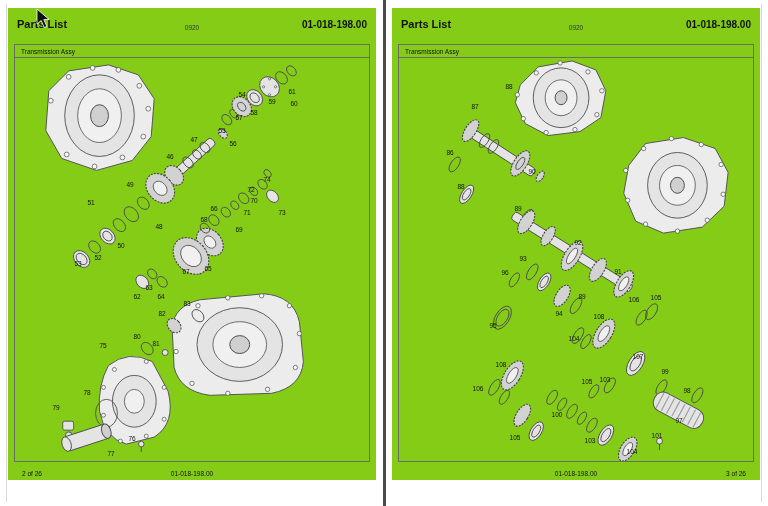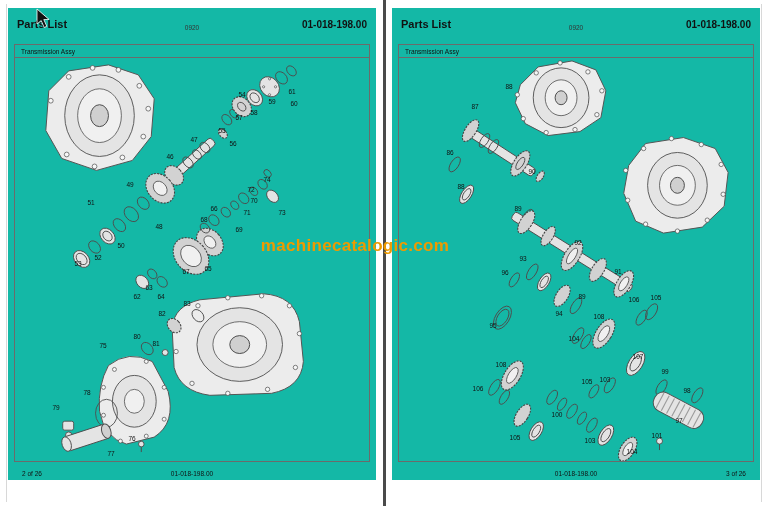--- a/index.html
+++ b/index.html
@@ -1,21 +1,21 @@
 <!DOCTYPE html>
 <html><head>
 <meta charset="utf-8">
 <style>
   html,body{margin:0;padding:0;}
   .screen{position:relative;width:768px;height:506px;background:#ffffff;overflow:hidden;
           font-family:"Liberation Sans",sans-serif;color:#111;}
   .edge{position:absolute;top:4px;bottom:4px;width:1px;background:#d8d8d8;}
   .edge-left{left:6px;} .edge-right{right:6px;}
   .divider{position:absolute;top:0;bottom:0;left:383px;width:3px;background:#4a4a4a;}
-  .page{position:absolute;top:8px;width:368px;height:472px;background:#14b8a6;}
+  .page{position:absolute;top:8px;width:368px;height:472px;background:#84cc16;}
   .page-left{left:8px;} .page-right{left:392px;}
   .hdr-title{position:absolute;left:9px;top:10px;font-size:11px;font-weight:bold;}
   .hdr-code{position:absolute;left:50%;transform:translateX(-50%);top:16px;font-size:6.5px;color:#333;}
   .hdr-doc{position:absolute;right:9px;top:11px;font-size:10px;font-weight:bold;}
   .content-box{position:absolute;left:6px;right:6px;top:36px;bottom:18px;border:1px solid #6b6b6b;}
   .section-label{position:absolute;top:0;left:0;right:0;height:13px;border-bottom:1px solid #6b6b6b;
                  font-size:6.5px;padding:3px 0 0 6px;box-sizing:border-box;background:transparent;z-index:2;}
   .diagram{position:absolute;left:0;top:0;width:100%;height:100%;}
   .callout-layer{position:absolute;left:0;top:0;right:0;bottom:0;z-index:3;}
   .callout{position:absolute;transform:translate(-50%,-50%);font-size:6.5px;line-height:1;color:#111;white-space:nowrap;}
@@ -380,18 +380,17 @@
           <span class="callout" style="left: 102px; top: 320px;">108</span>
         </div>
     </div>
     <div class="page-footer">
       <span class="f-left"></span>
       <span class="f-center">01-018-198.00</span>
       <span class="f-right">3 of 26</span>
     </div>
   </div>
 
-  <div class="watermark" style="color: rgb(238, 154, 0);">machinecatalogic.com</div>
 
   <svg class="cursor" width="16" height="22" viewBox="0 0 16 22">
     <path d="M1,1 L1,16 L5.2,12.6 L8.2,19.5 L10.8,18.3 L7.8,11.6 L13,11.4 Z" fill="#111" stroke="#fff" stroke-width="0.8"></path>
   </svg>
 </div>
 
 </body></html>

